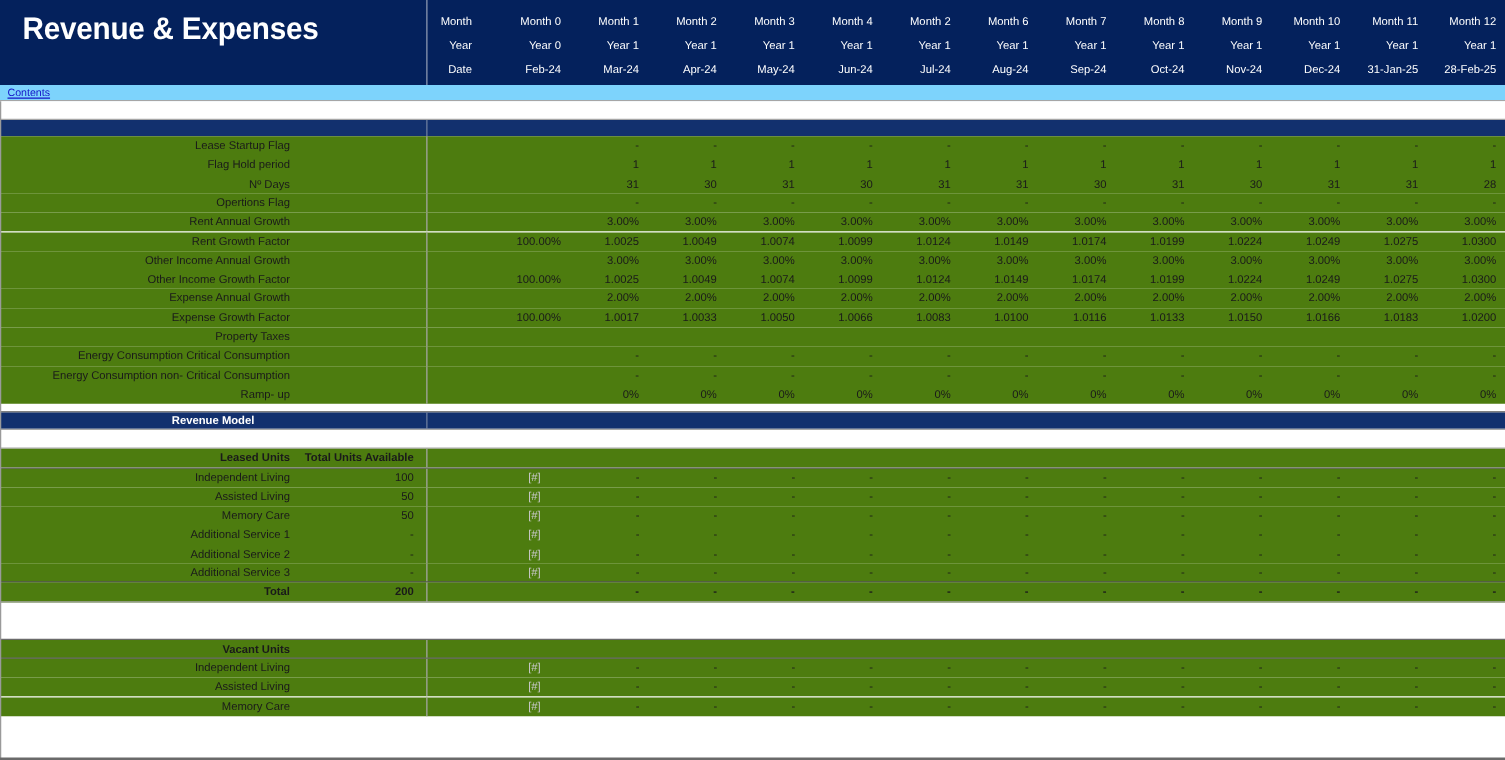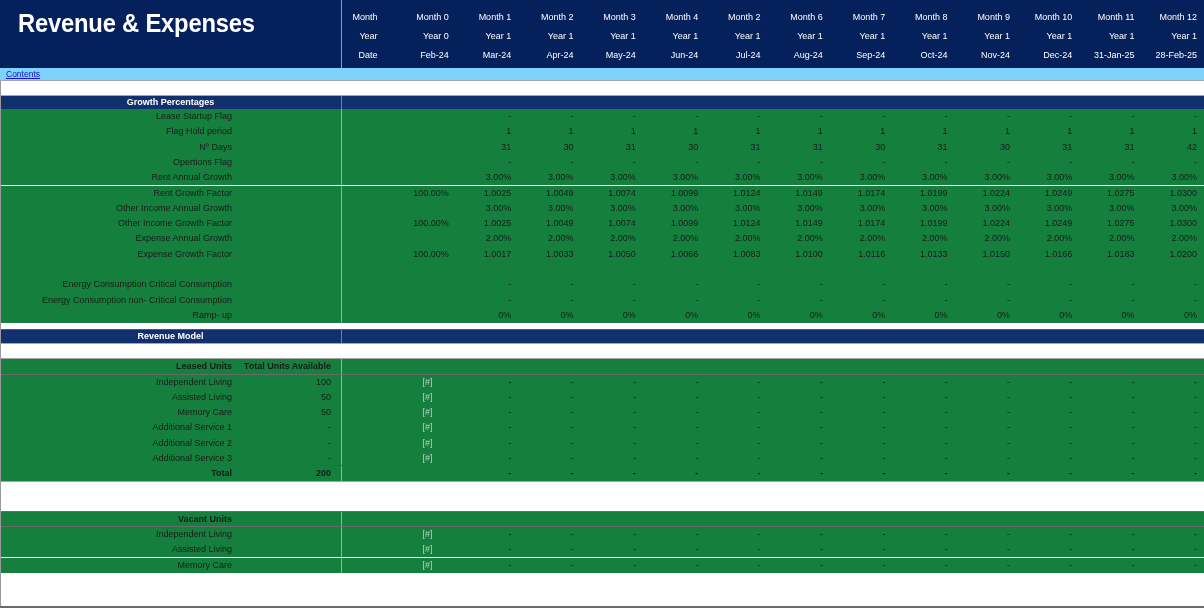--- a/index.html
+++ b/index.html
@@ -58,21 +58,21 @@
     position:absolute;left:0;width:1204px;height:13px;background:#12306e;
   }
   .secbar .cap{
     position:absolute;left:0;top:0;width:341px;height:13px;
     color:#ffffff;font-size:9px;font-weight:bold;text-align:center;
     line-height:13px;
   }
   .secbar .vs{position:absolute;left:341px;top:0;width:1px;height:13px;background:#6f7fa0;}
 
   
-  .drow{position:absolute;left:0;width:1204px;height:15.3px;background:#15803d;}
+  .drow{position:absolute;left:0;width:1204px;height:15.3px;background:#4d7c0f;}
   .rlabel{
     position:absolute;left:0;top:0;width:236px;height:15.3px;
     text-align:right;padding-right:4px;box-sizing:border-box;
     font-size:9px;line-height:15.3px;white-space:nowrap;color:#1a1a1a;
   }
   .runits{
     position:absolute;left:236px;top:0;width:100px;height:15.3px;
     text-align:right;padding-right:5px;box-sizing:border-box;
     font-size:9px;line-height:15.3px;white-space:nowrap;color:#1a1a1a;
   }
@@ -155,21 +155,20 @@
     </div>
   </div>
 
   <div class="row-contents">
     <span class="contents-link">Contents</span>
   </div>
   <div class="blank-row" style="top:81px;height:15px;"></div>
 
   <div id="body-layer">
       <div class="secbar" style="top: 96px;">
-        <div class="cap">Growth Percentages</div>
         <div class="vs"></div>
       </div>
       <div class="drow" style="top: 109px;">
         <div class="rlabel">Lease Startup Flag</div>
         <div class="runits"></div>
         <div class="rdivider"></div>
         <div class="cells">
           <div class="cell lbl"></div>
           <div class="cell c0"></div>
           <div class="cell c">-</div>
@@ -218,21 +217,21 @@
           <div class="cell c">30</div>
           <div class="cell c">31</div>
           <div class="cell c">30</div>
           <div class="cell c">31</div>
           <div class="cell c">31</div>
           <div class="cell c">30</div>
           <div class="cell c">31</div>
           <div class="cell c">30</div>
           <div class="cell c">31</div>
           <div class="cell c">31</div>
-          <div class="cell c">42</div>
+          <div class="cell c">28</div>
         </div>
       </div>
       <div class="drow" style="top: 154.9px; padding-left: 32px;">
         <div class="rlabel">Opertions Flag</div>
         <div class="runits"></div>
         <div class="rdivider"></div>
         <div class="cells">
           <div class="cell lbl"></div>
           <div class="cell c0"></div>
           <div class="cell c">-</div>
@@ -369,20 +368,21 @@
           <div class="cell c">1.0100</div>
           <div class="cell c">1.0116</div>
           <div class="cell c">1.0133</div>
           <div class="cell c">1.0150</div>
           <div class="cell c">1.0166</div>
           <div class="cell c">1.0183</div>
           <div class="cell c">1.0200</div>
         </div>
       </div>
       <div class="drow" style="top: 262px;">
+        <div class="rlabel">Property Taxes</div>
         <div class="runits"></div>
         <div class="rdivider"></div>
         <div class="cells">
           <div class="cell lbl"></div>
           <div class="cell c0"></div>
           <div class="cell c"></div>
           <div class="cell c"></div>
           <div class="cell c"></div>
           <div class="cell c"></div>
           <div class="cell c"></div>

